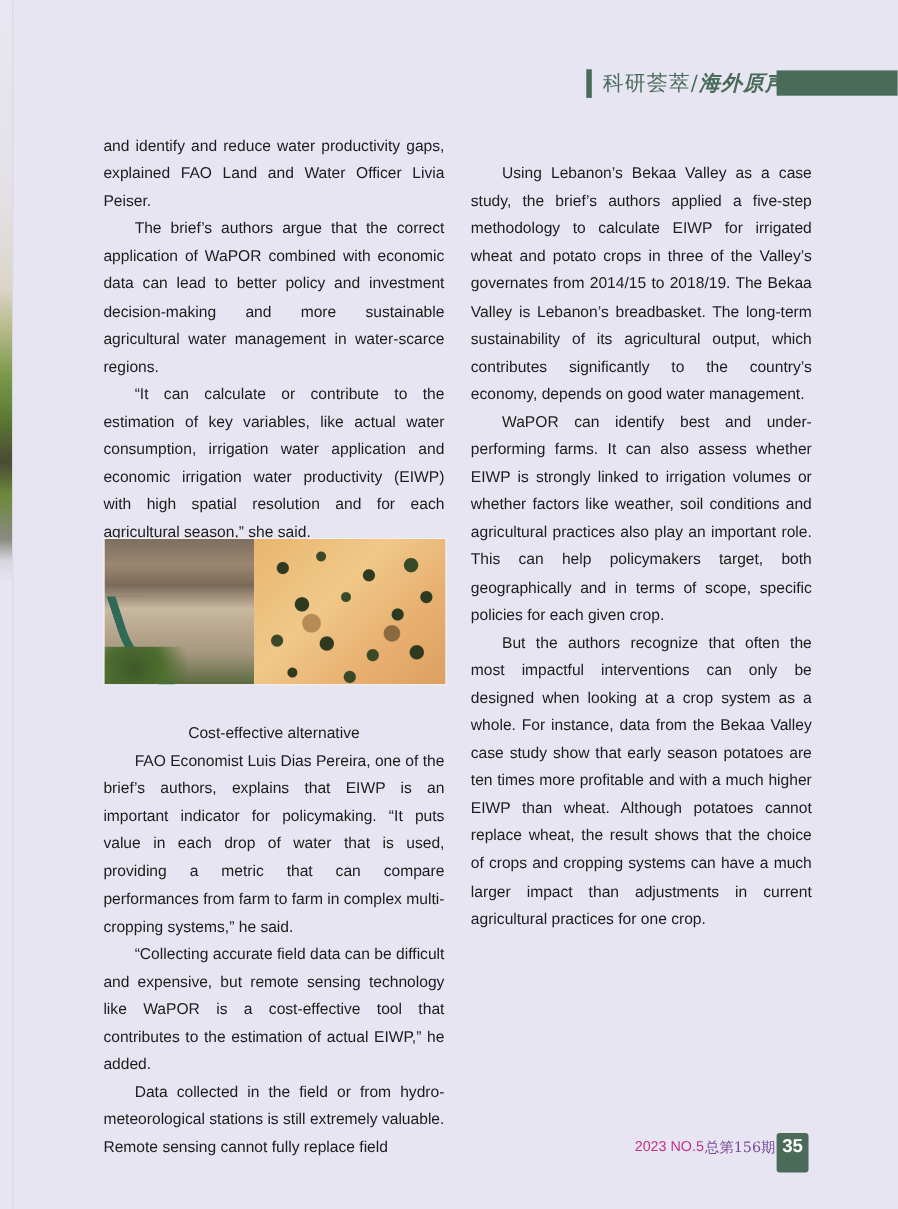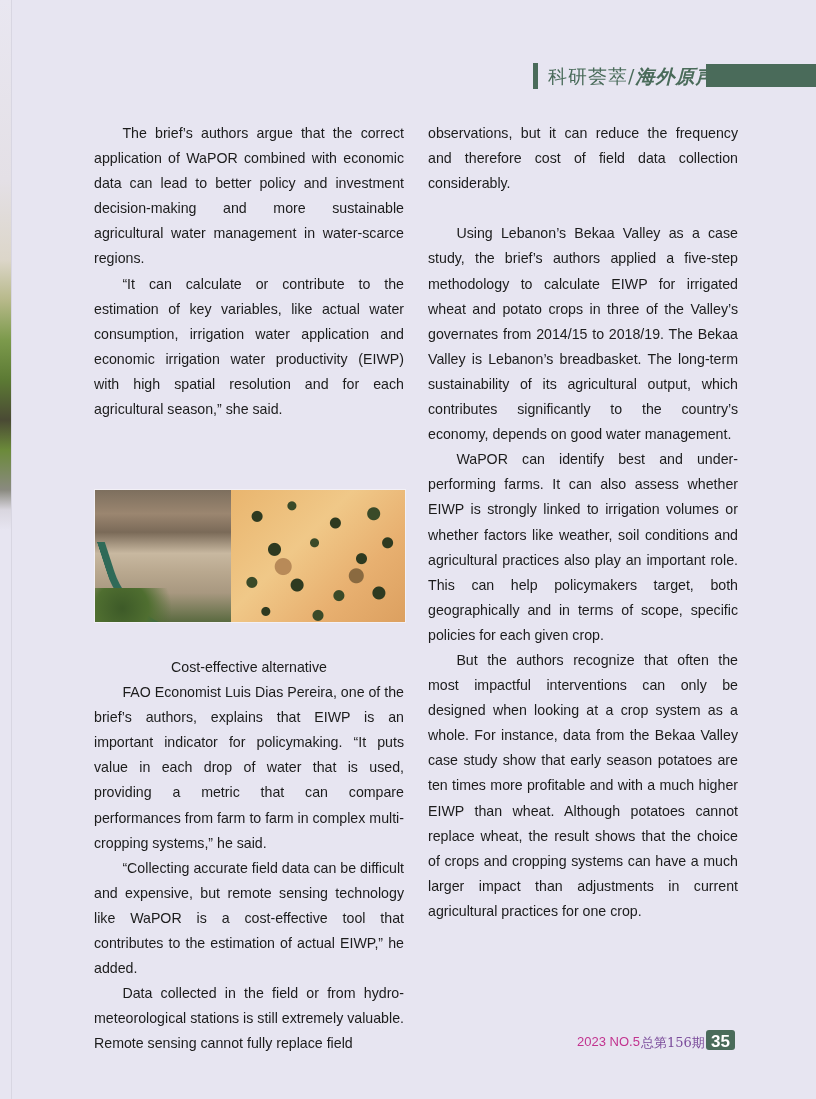--- a/index.html
+++ b/index.html
@@ -75,59 +75,59 @@
       radial-gradient(circle at 30% 58%, #b88a58 0 8px, transparent 9px),
       linear-gradient(135deg, #e9b56e 0%, #f0c888 40%, #e8b070 70%, #dca060 100%);
   }
 
   .footer {
     position:absolute; top:1030px; left:577px; height:24px; white-space:nowrap;
   }
   .footer .issue { position:absolute; left:0; top:4px; font-size:13px; color:#c2338f; }
   .footer .total { position:absolute; left:64px; top:4px; font-size:13px; color:#7a4a9a; font-family:"DejaVu Serif", serif; }
   .footer .page {
-    position:absolute; left:129px; top:0; width:29px; height:20px; background:#4a6b5a;
+    position:absolute; left:129px; top:0; width:29px; height:36px; background:#4a6b5a;
     border-radius:3px; color:#ffffff; font-weight:bold; font-size:17px; line-height:24px; text-align:center;
   }
 </style>
 </head>
 <body>
 
 <div class="left-strip"></div>
 
 <div class="header">
   <div class="bar"></div>
   <div class="title">
     <span>科研荟萃/</span><span class="italic">海外原声</span>
   </div>
   <div class="block"></div>
 </div>
 
 <div class="col col-left">
+  <p>and identify and reduce water productivity gaps, explained FAO Land and Water Officer Livia Peiser.</p>
   <p class="indent">The brief’s authors argue that the correct application of WaPOR combined with economic data can lead to better policy and investment decision-making and more sustainable agricultural water management in water-scarce regions.</p>
   <p class="indent">“It can calculate or contribute to the estimation of key variables, like actual water consumption, irrigation water application and economic irrigation water productivity (EIWP) with high spatial resolution and for each agricultural season,” she said.</p>
 </div>
 
 <div class="figure">
   <div class="fig-left">
     <div class="river"></div>
     <div class="bush"></div>
   </div>
   <div class="fig-right"></div>
 </div>
 
 <div class="col col-left" style="top:655px;">
   <p class="subhead">Cost-effective alternative</p>
   <p class="indent">FAO Economist Luis Dias Pereira, one of the brief’s authors, explains that EIWP is an important indicator for policymaking. “It puts value in each drop of water that is used, providing a metric that can compare performances from farm to farm in complex multi-cropping systems,” he said.</p>
   <p class="indent">“Collecting accurate field data can be difficult and expensive, but remote sensing technology like WaPOR is a cost-effective tool that contributes to the estimation of actual EIWP,” he added.</p>
   <p class="indent">Data collected in the field or from hydro-meteorological stations is still extremely valuable. Remote sensing cannot fully replace field</p>
 </div>
 
 <div class="col col-right">
-  <p>observations, but it can reduce the frequency and therefore cost of field data collection considerably.</p>
   <div class="gap"></div>
   <p class="indent">Using Lebanon’s Bekaa Valley as a case study, the brief’s authors applied a five-step methodology to calculate EIWP for irrigated wheat and potato crops in three of the Valley’s governates from 2014/15 to 2018/19. The Bekaa Valley is Lebanon’s breadbasket. The long-term sustainability of its agricultural output, which contributes significantly to the country’s economy, depends on good water management.</p>
   <p class="indent">WaPOR can identify best and under-performing farms. It can also assess whether EIWP is strongly linked to irrigation volumes or whether factors like weather, soil conditions and agricultural practices also play an important role. This can help policymakers target, both geographically and in terms of scope, specific policies for each given crop.</p>
   <p class="indent">But the authors recognize that often the most impactful interventions can only be designed when looking at a crop system as a whole. For instance, data from the Bekaa Valley case study show that early season potatoes are ten times more profitable and with a much higher EIWP than wheat. Although potatoes cannot replace wheat, the result shows that the choice of crops and cropping systems can have a much larger impact than adjustments in current agricultural practices for one crop.</p>
 </div>
 
 <div class="footer">
   <span class="issue">2023 NO.5</span>
   <span class="total">总第156期</span>
   <span class="page">35</span>

